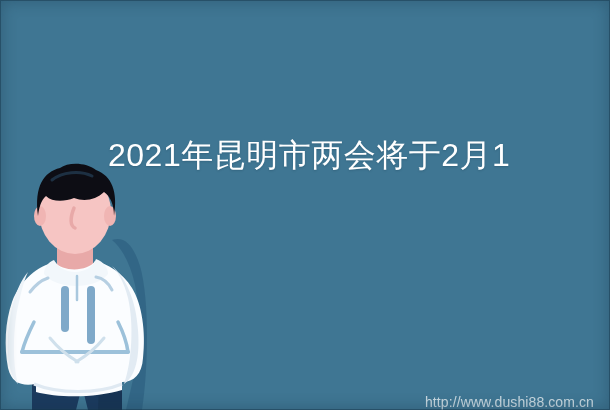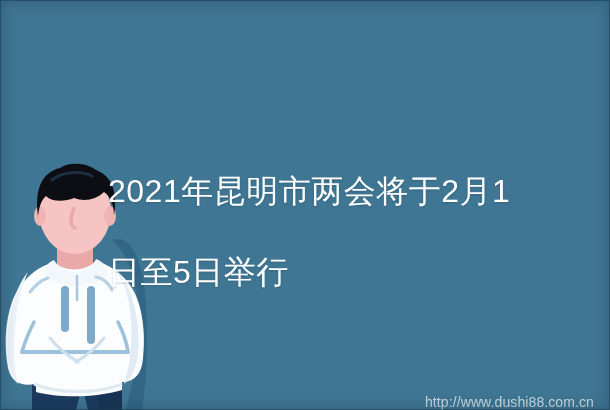--- a/index.html
+++ b/index.html
@@ -56,21 +56,20 @@
     color: #ffffff;
     font-size: 32px;
     line-height: 45px;
     letter-spacing: 0.5px;
     font-weight: 400;
     text-shadow: 0 1px 2px rgba(20,50,70,0.25);
   }
   .headline .line {
     display: block;
     white-space: nowrap;
-    margin-top: 36px;
   }
 
   
   .watermark {
     position: absolute;
     right: 16px;
     bottom: 0;
     z-index: 5;
     color: rgba(255,255,255,0.72);
     font-size: 14px;
@@ -144,19 +143,18 @@
       <path d="M118 322 C124 334 127 344 128 352" fill="none" stroke="#9cc1da" stroke-width="3.5" stroke-linecap="round"></path>
       <path d="M50 338 C58 348 68 356 78 362" fill="none" stroke="#cfe0ec" stroke-width="3" stroke-linecap="round"></path>
       <path d="M104 338 C96 348 86 356 76 362" fill="none" stroke="#cfe0ec" stroke-width="3" stroke-linecap="round"></path>
 
       <path d="M34 384 C58 394 98 394 122 384" fill="none" stroke="#dfe9f2" stroke-width="3"></path>
     </svg>
   </div>
 
   <div class="headline">
     <span class="line">2021年昆明市两会将于2月1</span>
-    <span class="line">日至5日举行</span>
   </div>
 
   <div class="watermark">http://www.dushi88.com.cn</div>
 
   <div class="edge-shade"></div>
 </div>
 
 </body></html>

